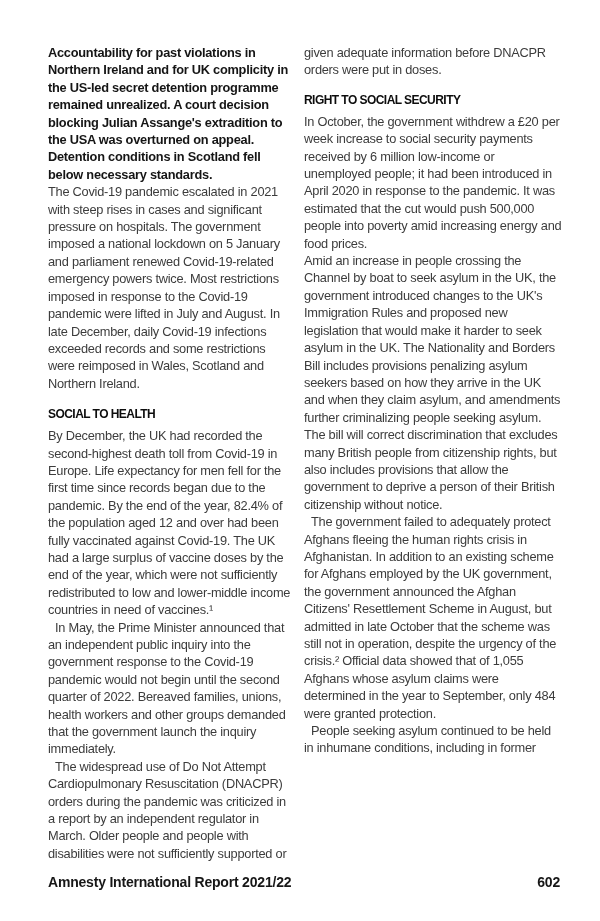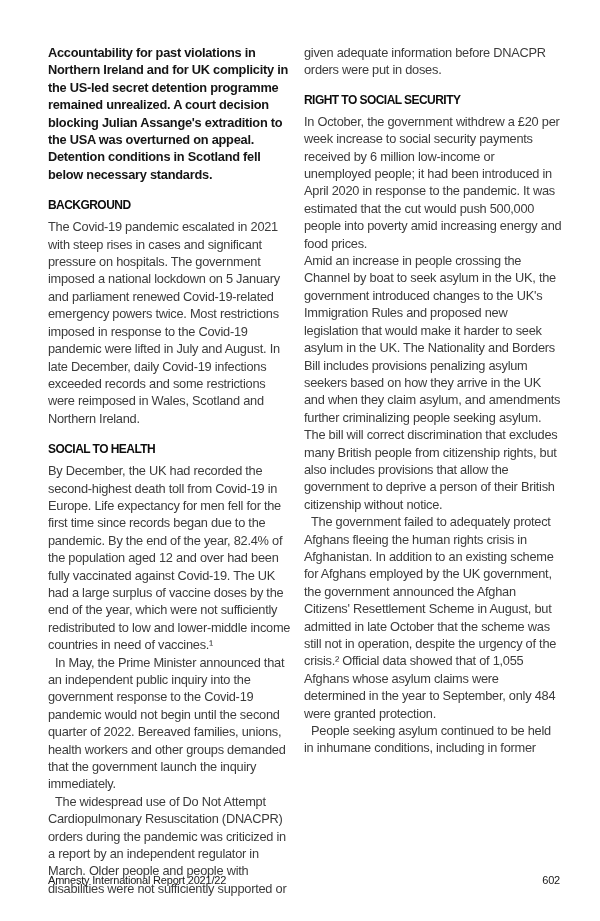--- a/index.html
+++ b/index.html
@@ -50,37 +50,36 @@
     line-height: 18px;
   }
   h2.heading.first-right { margin-top: 12px; }
   .footer {
     position: absolute;
     top: 874px;
     left: 48px;
     right: 40px;
     display: flex;
     justify-content: space-between;
-    font-size: 11px;
-    font-weight: normal;
+    font-size: 14px;
+    font-weight: bold;
     color: #171717;
     letter-spacing: -0.2px;
   }
 </style>
 </head>
 <body>
 
 <div class="page">
 
   <div class="content">
 
     <div class="col col-left">
       <p class="intro">Accountability for past violations in Northern Ireland and for UK complicity in the US-led secret detention programme remained unrealized. A court decision blocking Julian Assange's extradition to the USA was overturned on appeal. Detention conditions in Scotland fell below necessary standards.</p>
 
-      <h2 class="heading">BACKGROUND</h2>
       <p>The Covid-19 pandemic escalated in 2021 with steep rises in cases and significant pressure on hospitals. The government imposed a national lockdown on 5 January and parliament renewed Covid-19-related emergency powers twice. Most restrictions imposed in response to the Covid-19 pandemic were lifted in July and August. In late December, daily Covid-19 infections exceeded records and some restrictions were reimposed in Wales, Scotland and Northern Ireland.</p>
 
       <h2 class="heading">SOCIAL TO HEALTH</h2>
       <p>By December, the UK had recorded the second-highest death toll from Covid-19 in Europe. Life expectancy for men fell for the first time since records began due to the pandemic. By the end of the year, 82.4% of the population aged 12 and over had been fully vaccinated against Covid-19. The UK had a large surplus of vaccine doses by the end of the year, which were not sufficiently redistributed to low and lower-middle income countries in need of vaccines.¹</p>
       <p class="indent">In May, the Prime Minister announced that an independent public inquiry into the government response to the Covid-19 pandemic would not begin until the second quarter of 2022. Bereaved families, unions, health workers and other groups demanded that the government launch the inquiry immediately.</p>
       <p class="indent">The widespread use of Do Not Attempt Cardiopulmonary Resuscitation (DNACPR) orders during the pandemic was criticized in a report by an independent regulator in March. Older people and people with disabilities were not sufficiently supported or</p>
     </div>
 
     <div class="col col-right">
       <p>given adequate information before DNACPR orders were put in doses.</p>

